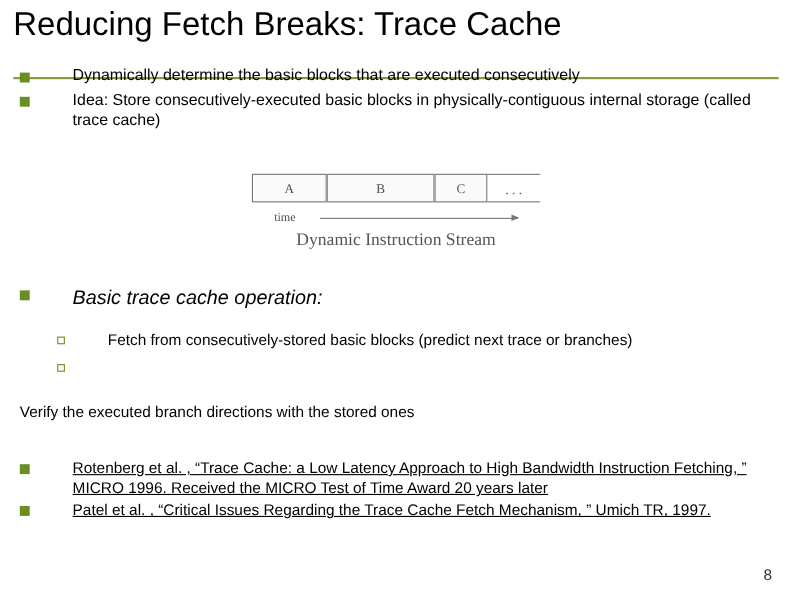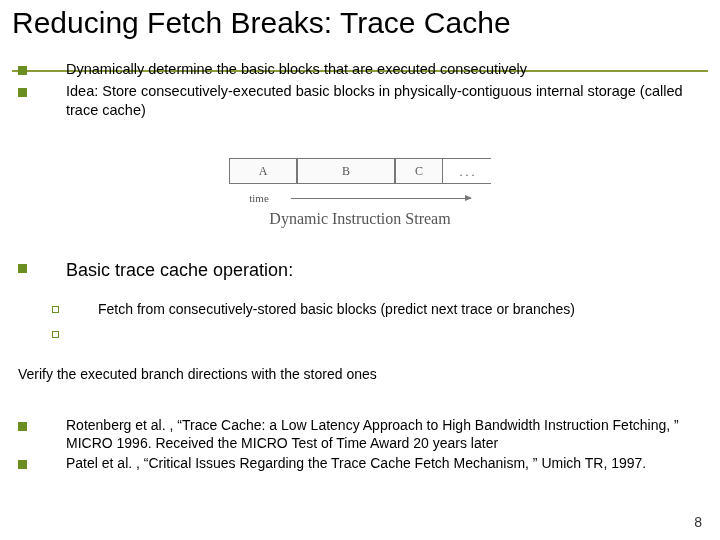--- a/index.html
+++ b/index.html
@@ -138,39 +138,41 @@
     font-size: 16px;
     color: #555;
     font-family: "Times New Roman", serif;
     margin-top: 6px;
   }
   .group-mid {
     position: absolute;
     top: 256px;
     left: 0; right: 0;
     padding: 0 18px;
+    font-style: italic;
   }
   .heading-row .txt {
     font-size: 18px;
   }
   .group-sub {
     position: absolute;
     top: 298px;
     left: 0; right: 0;
     padding: 0 18px;
   }
   .group-refs {
     position: absolute;
     top: 414px;
     left: 0; right: 0;
     padding: 0 18px;
   }
   .ref .txt {
     font-size: 14px;
     line-height: 1.3;
+    text-decoration: underline;
   }
   .pagenum {
     position: absolute;
     bottom: 10px;
     right: 18px;
     font-size: 14px;
     color: #333;
   }
 </style>
 </head>

